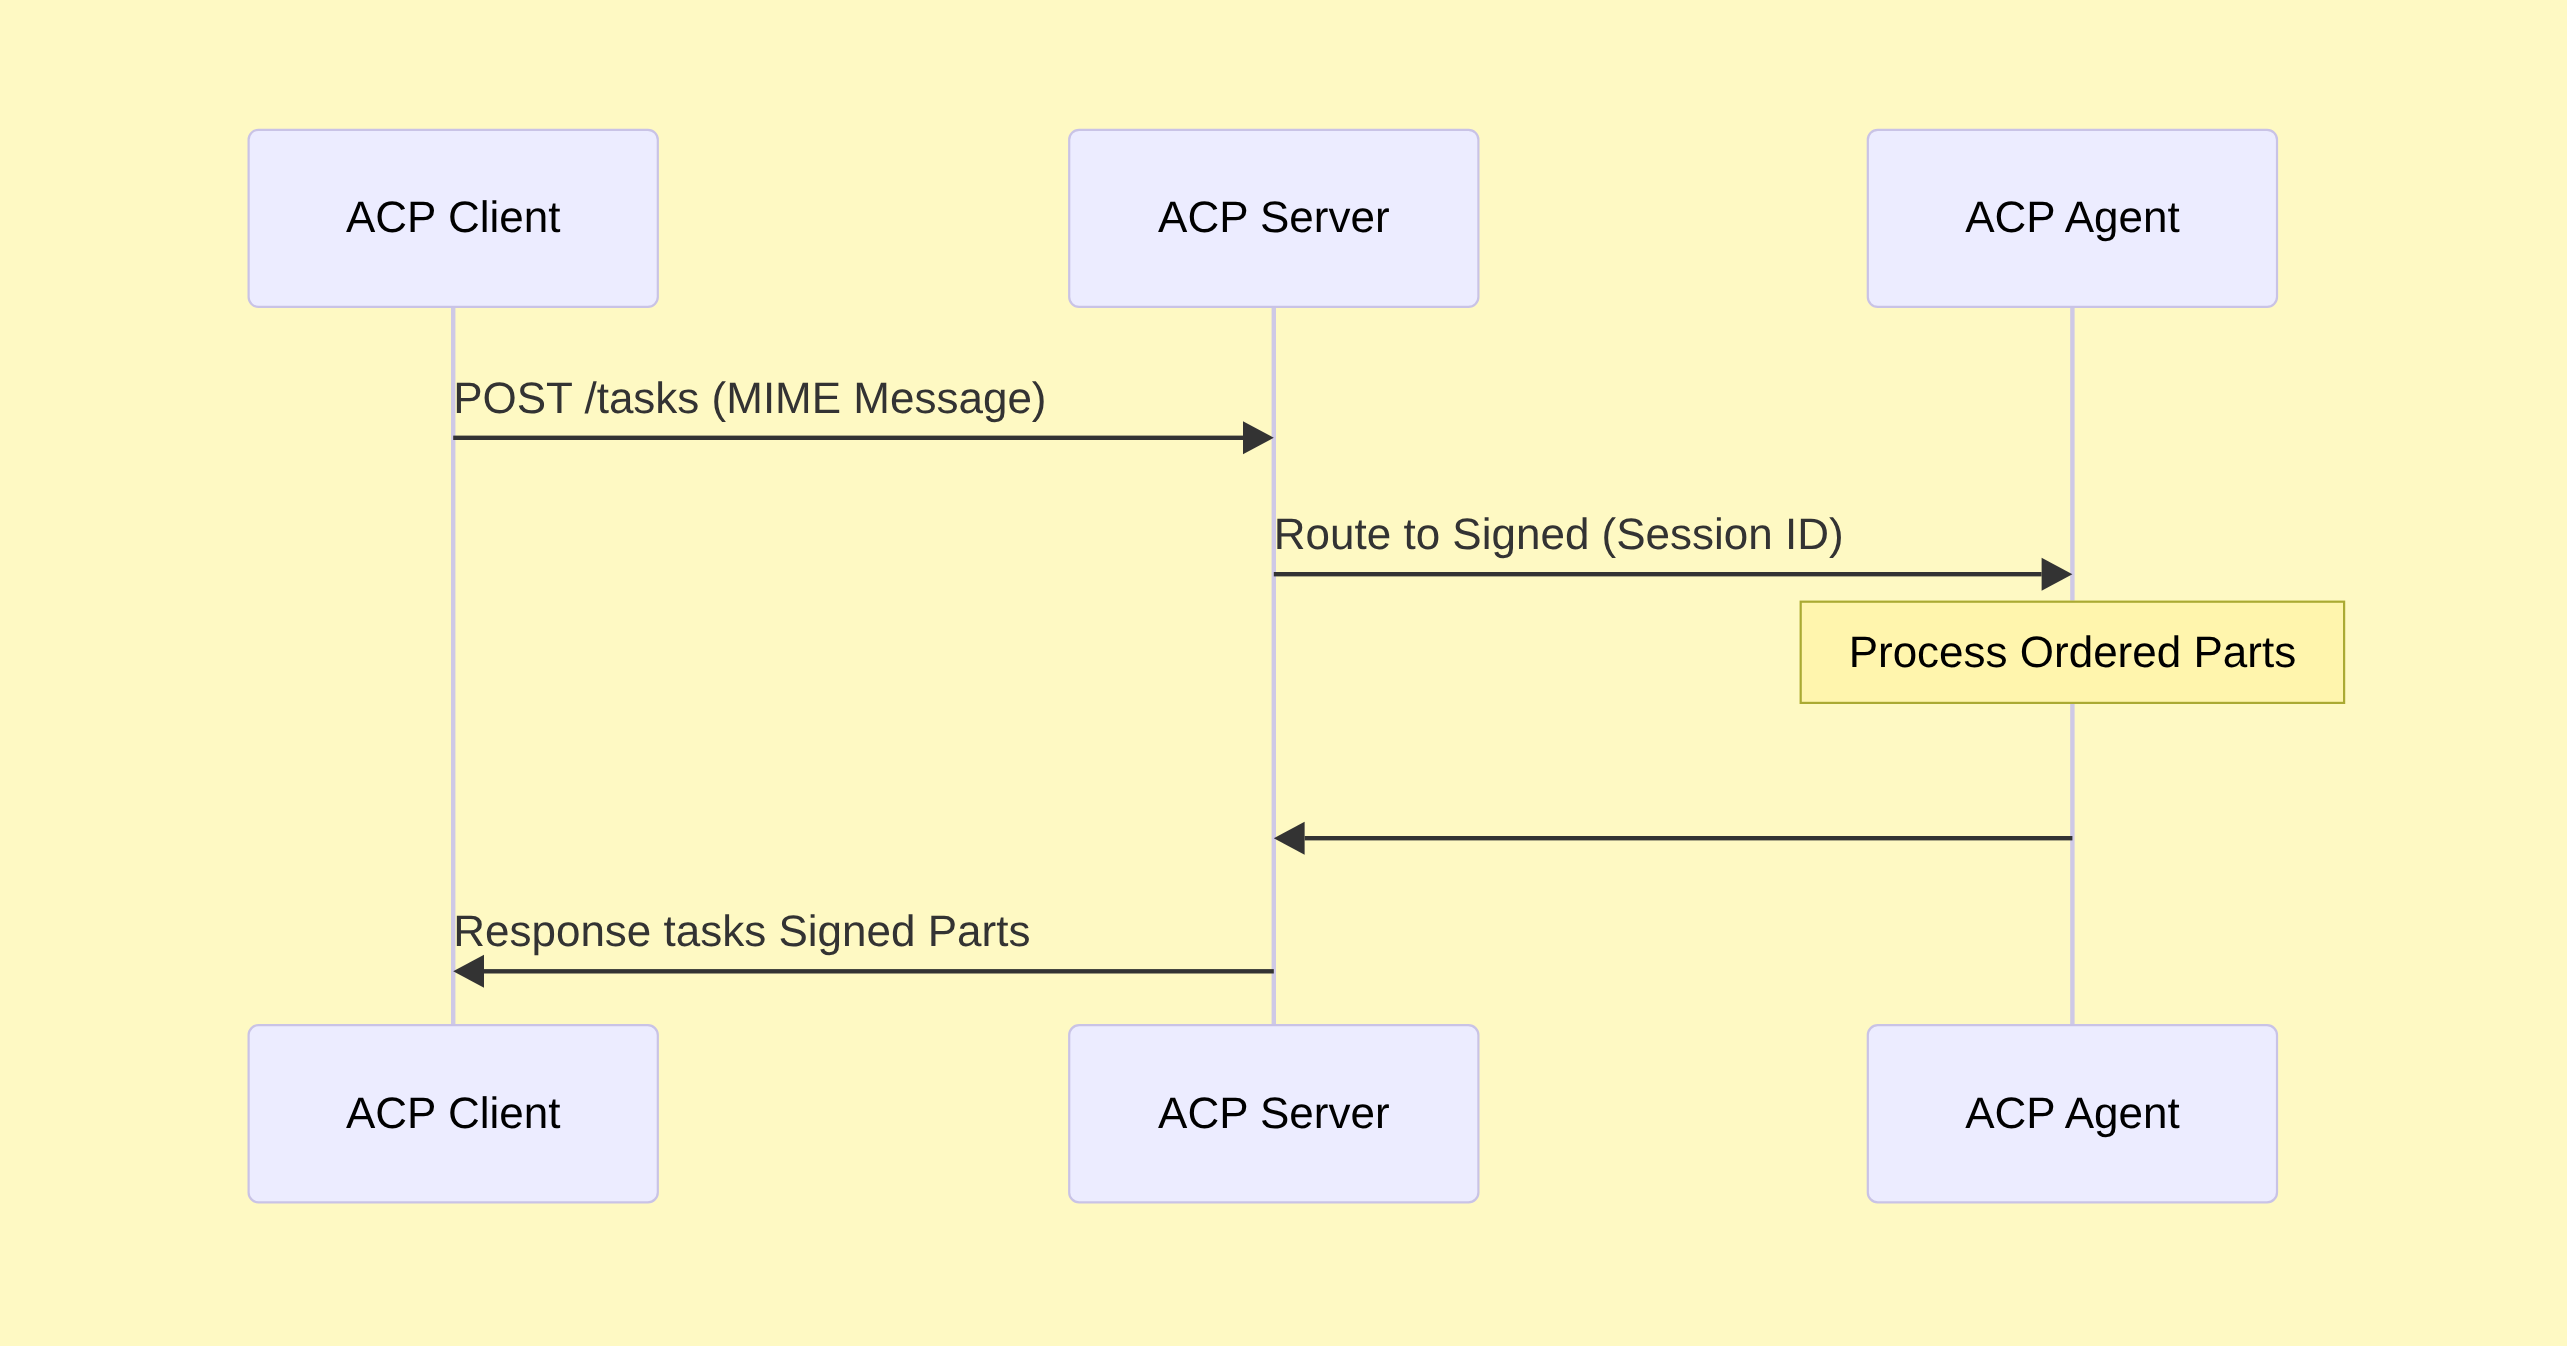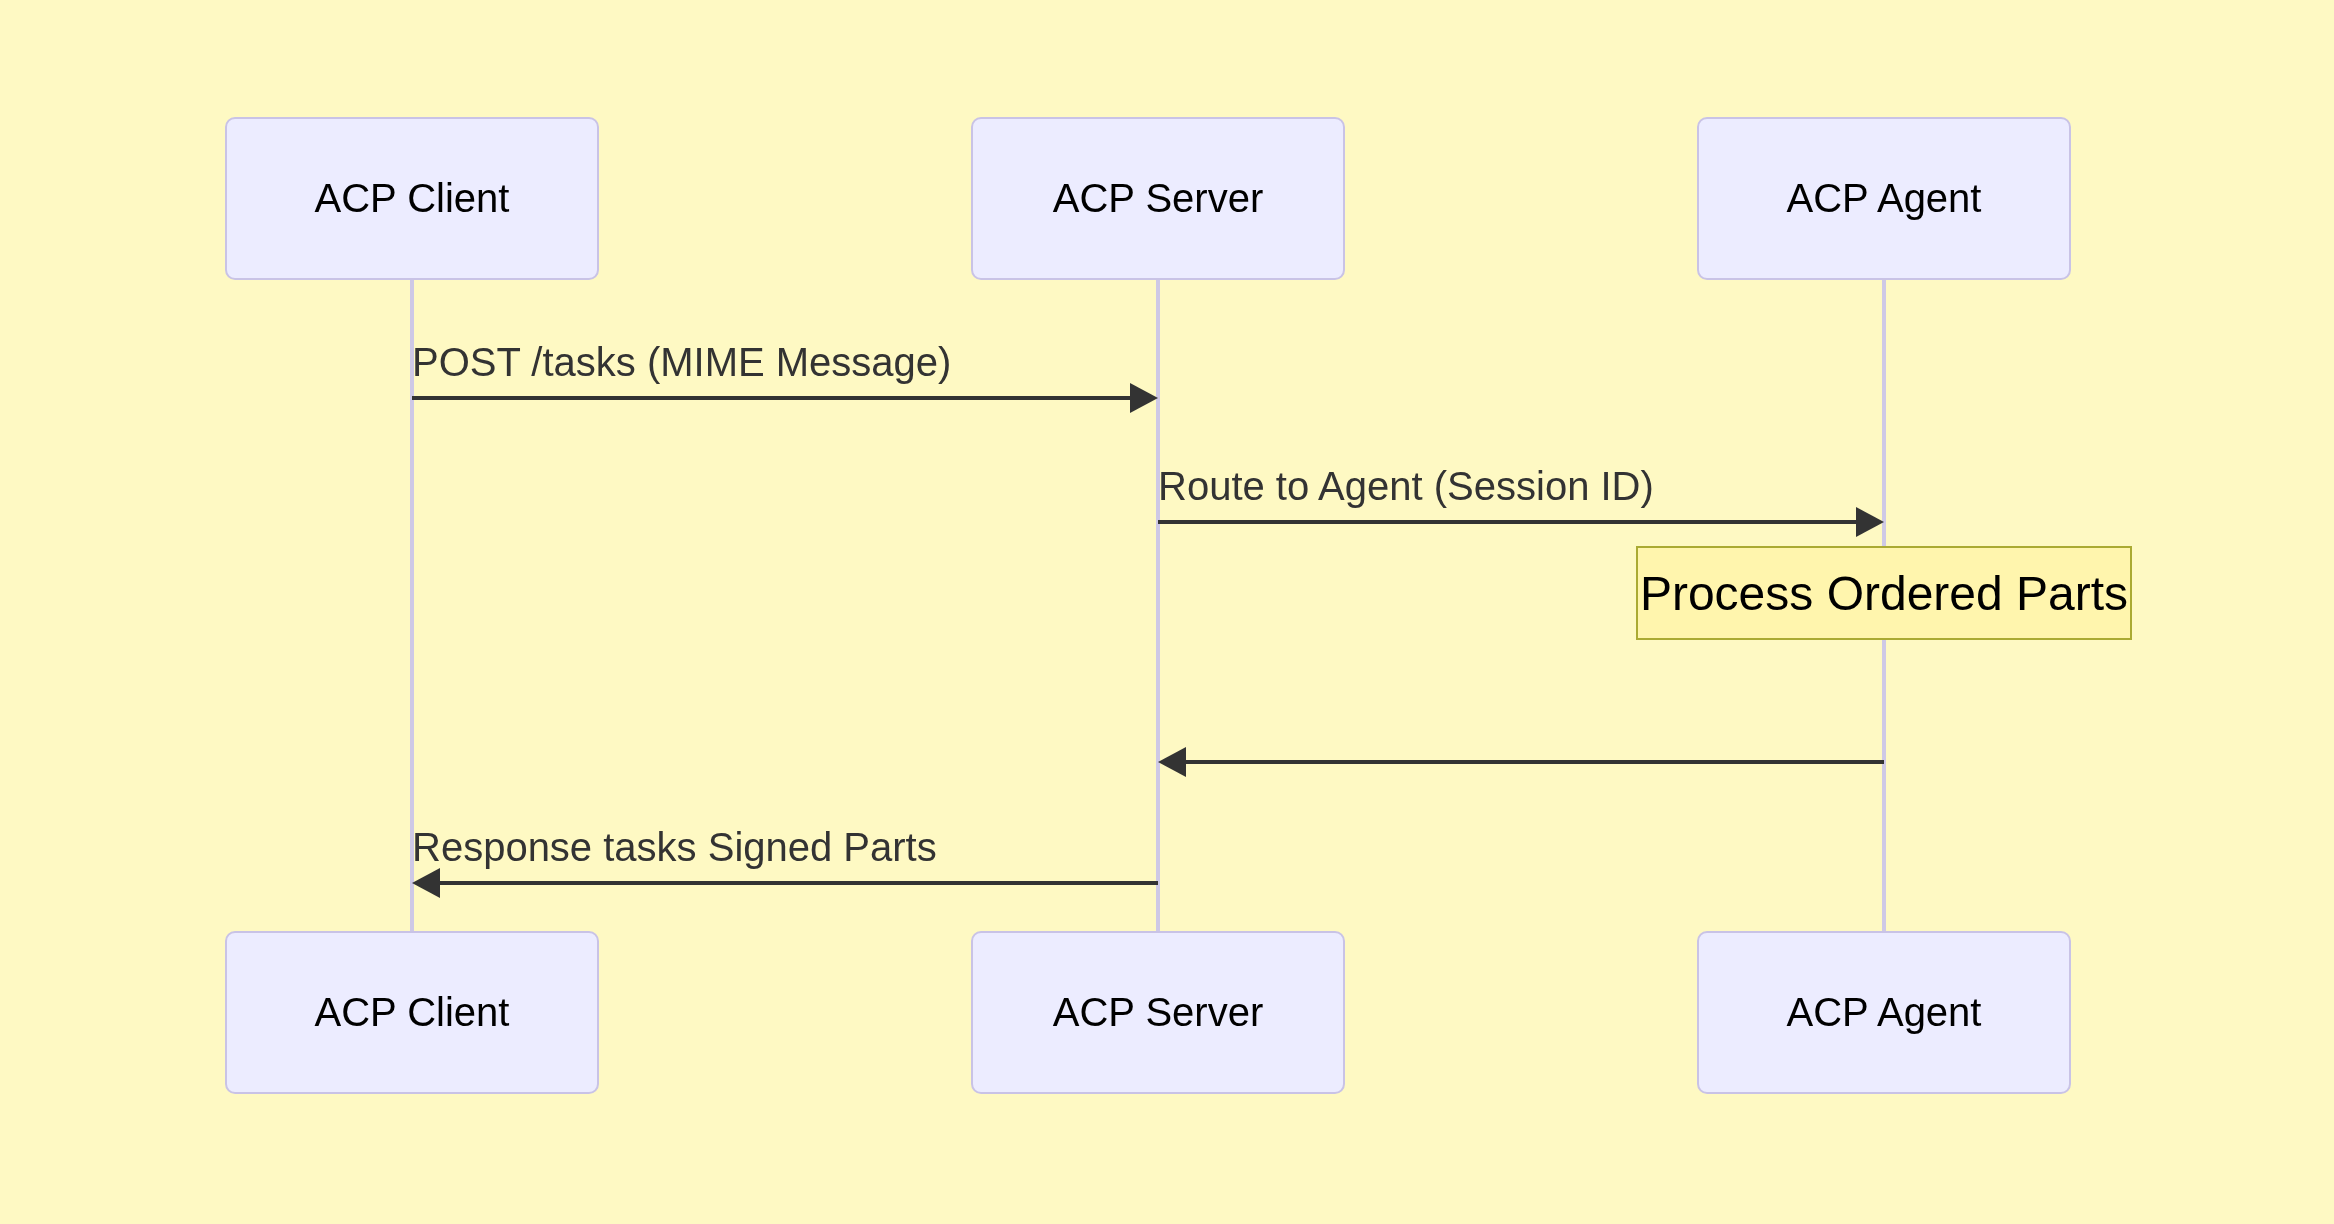--- a/index.html
+++ b/index.html
@@ -65,21 +65,21 @@
     z-index: 2;
   }
   .note-box {
     position: absolute;
     box-sizing: border-box;
     background: #FFF5AD;
     border: 2px solid #AAAA33;
     display: flex;
     align-items: center;
     justify-content: center;
-    font-size: 48px;
+    font-size: 40px;
     color: #000000;
     z-index: 4;
   }
 </style>
 </head>
 <body>
 
 <div id="canvas">
 
   <div class="lifeline" style="left:410px"></div>
@@ -103,21 +103,21 @@
     <span>ACP Server</span>
   </div>
   <div class="actor-box" style="left:1697px; top:931px">
     <span>ACP Agent</span>
   </div>
 
   <div class="msg-label" style="left:412px; top:338px; width:746px">POST /tasks (MIME Message)</div>
   <div class="msg-line" style="left:412px; top:396px; width:718px"></div>
   <div class="arrowhead right" style="left:1130px; top:383px"></div>
 
-  <div class="msg-label" style="left:1158px; top:462px; width:726px">Route to Agent (Session ID)</div>
+  <div class="msg-label" style="left:1158px; top:462px; width:726px">Route to Signed (Session ID)</div>
   <div class="msg-line" style="left:1158px; top:520px; width:698px"></div>
   <div class="arrowhead right" style="left:1856px; top:507px"></div>
 
   <div class="note-box" style="left:1636px; top:546px; width:496px; height:94px">
     <span>Process Ordered Parts</span>
   </div>
 
   <div class="msg-line" style="left:1186px; top:760px; width:698px"></div>
   <div class="arrowhead left" style="left:1158px; top:747px"></div>
 

